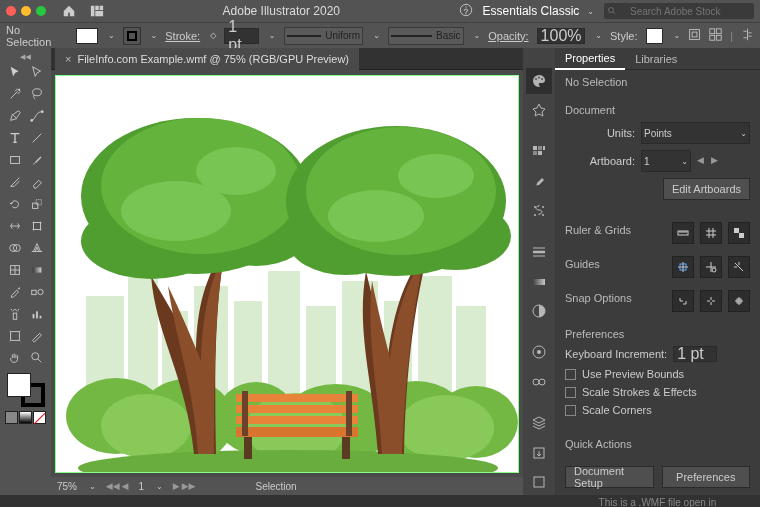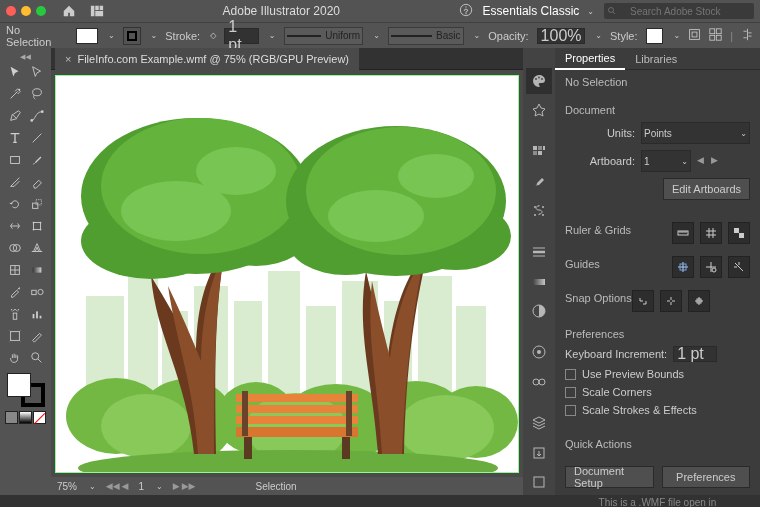--- a/index.html
+++ b/index.html
@@ -59,21 +59,21 @@
 .sect{padding:6px 10px}
 .sect-title{color:#bbb;font-size:11px;margin-bottom:6px;display:block}
 .icongroup{display:flex;gap:6px}
 .iconbtn{width:22px;height:22px;background:#2d2d2d;border:1px solid #222;display:flex;align-items:center;justify-content:center}
 .cb{width:11px;height:11px;border:1px solid #888;margin-right:6px;display:inline-block}
 .checkrow{display:flex;align-items:flex-end;margin-bottom:6px;font-size:11px;color:#ccc}
 .qa{display:flex;gap:8px;padding:4px 10px}
 .footer{padding:4px 10px;text-align:center;color:#888;font-size:10px;line-height:1.3}
 .stepbtns{display:flex;gap:2px}
 .stepbtns span{font-size:9px;color:#999}
-.underline{}
+.underline{text-decoration:underline}
 </style>
 </head>
 <body>
 
 <div class="topbar">
   <div class="traffic">
     <div class="tdot" style="background:#ff5f57"></div>
     <div class="tdot" style="background:#febc2e"></div>
     <div class="tdot" style="background:#28c840"></div>
   </div>
@@ -601,21 +601,21 @@
             </div>
           <div class="iconbtn">
               <svg width="12" height="12" viewBox="0 0 12 12">
                 <path d="M2 2l8 8M6 1v3M1 6h3" stroke="#ccc"></path>
               </svg>
             </div>
         </div>
       </div>
     </div>
     <div class="sect">
-      <div style="display:flex;align-items:center">
+      <div style="display:flex;justify-content:space-between;align-items:center">
         <span class="sect-title">Snap Options</span>
         <div class="icongroup">
           <div class="iconbtn">
               <svg width="12" height="12" viewBox="0 0 12 12">
                 <path d="M3 3v3h3M6 9h3V6" stroke="#ccc" fill="none"></path>
               </svg>
             </div>
           <div class="iconbtn">
               <svg width="12" height="12" viewBox="0 0 12 12">
                 <path d="M2 6h3M7 6h3M6 2v3M6 7v3" stroke="#ccc"></path>
@@ -636,25 +636,25 @@
       <div class="prow">
         <span style="color:#ccc;font-size:11px">Keyboard Increment:</span>
         <div class="ctrl-input" style="width:44px">1 pt</div>
       </div>
       <div class="checkrow">
           <span class="cb"></span>
           <span>Use Preview Bounds</span>
         </div>
       <div class="checkrow">
           <span class="cb"></span>
-          <span>Scale Corners</span>
+          <span>Scale Strokes &amp; Effects</span>
         </div>
       <div class="checkrow">
           <span class="cb"></span>
-          <span>Scale Strokes &amp; Effects</span>
+          <span>Scale Corners</span>
         </div>
     </div>
     <div class="divider"></div>
     <div class="sect">
       <span class="sect-title">Quick Actions</span>
     </div>
     <div class="qa">
       <div class="panelbtn" style="flex:1">Document Setup</div>
       <div class="panelbtn" style="flex:1">Preferences</div>
     </div>

